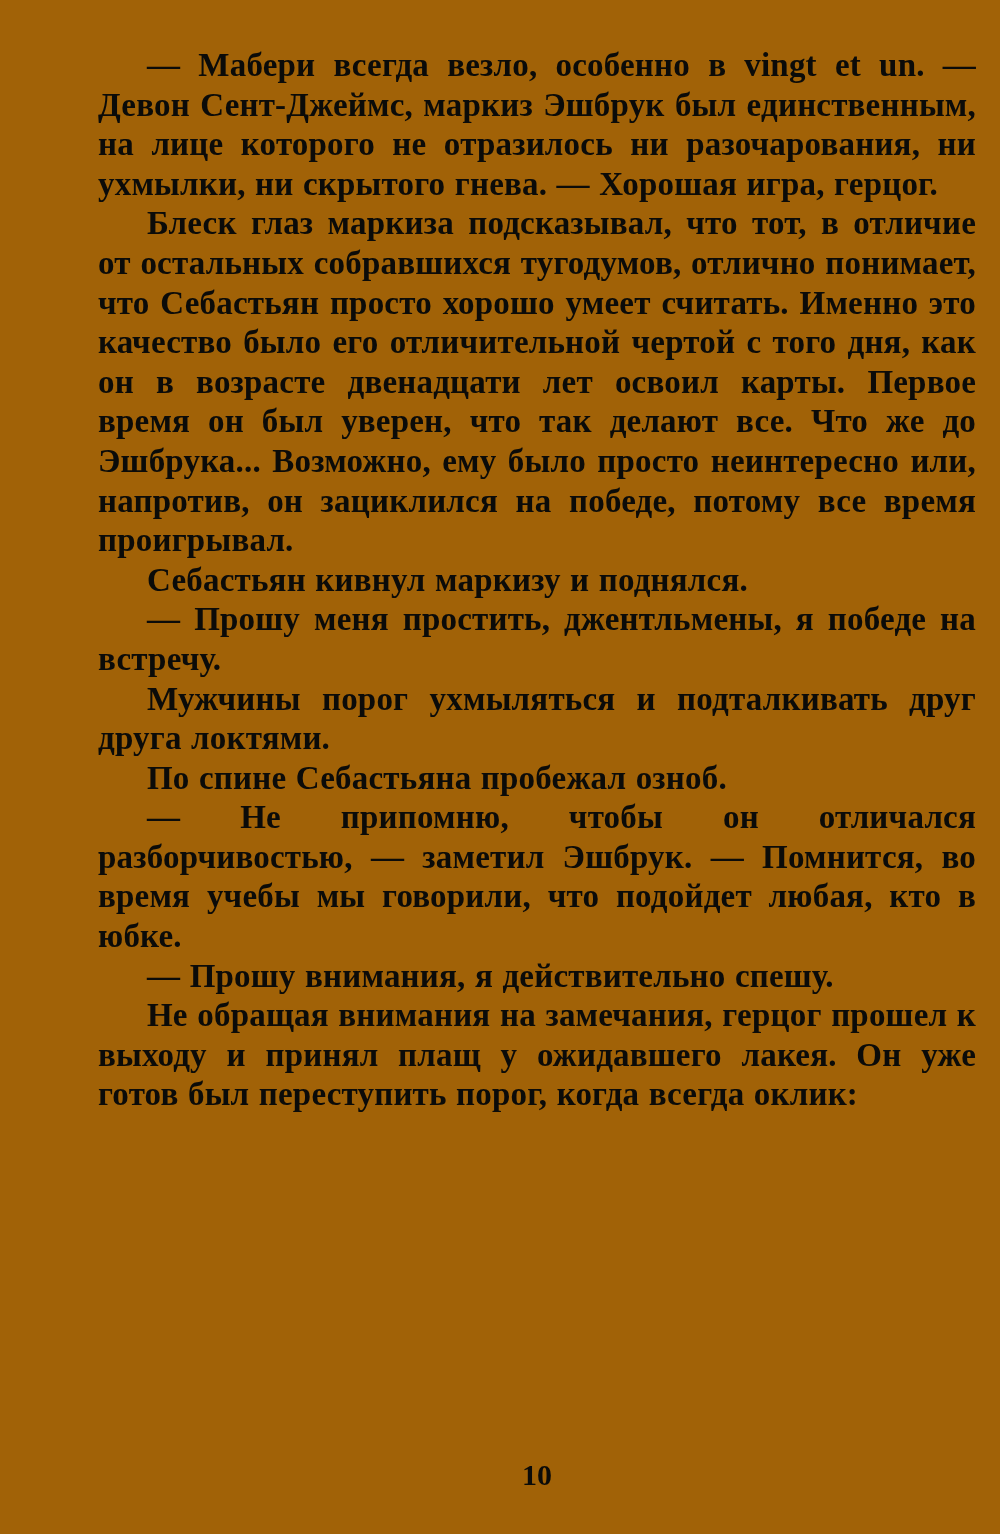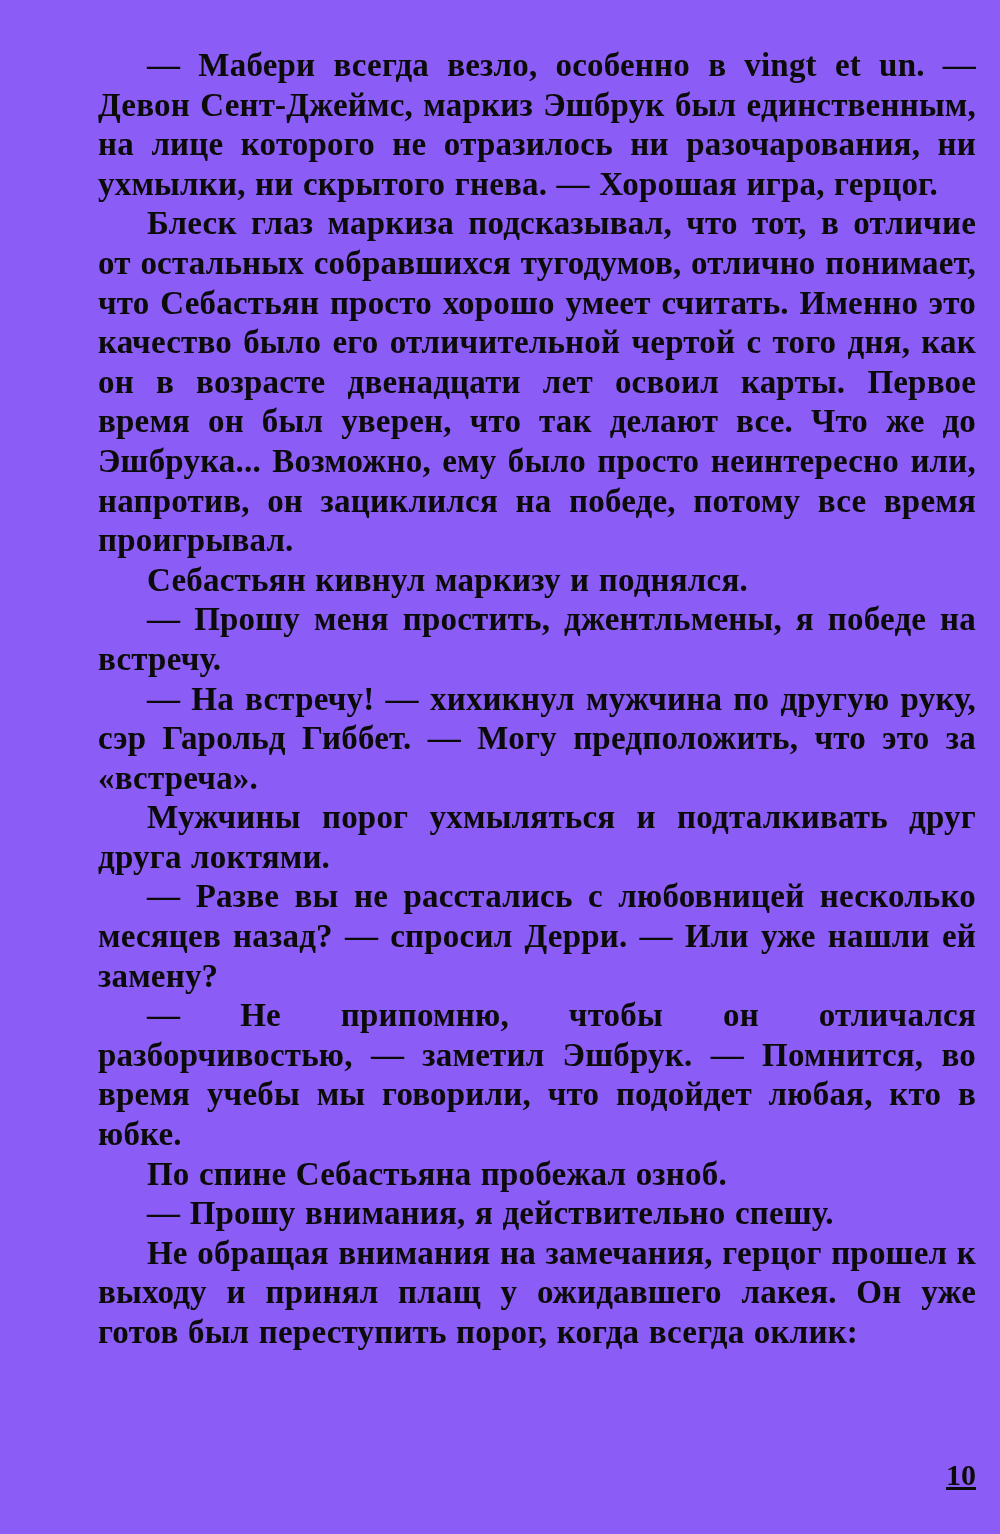--- a/index.html
+++ b/index.html
@@ -9,21 +9,21 @@
   }
   body {
     width: 1000px;
     height: 1534px;
     overflow: hidden;
   }
   .book-page {
     position: relative;
     width: 1000px;
     height: 1534px;
-    background: #8b5cf6;
+    background: #a16207;
     color: #0b0b09;
     font-family: "Liberation Serif", "DejaVu Serif", serif;
   }
   .text-block {
     position: absolute;
     top: 46px;
     left: 98px;
     width: 878px;
     font-size: 33px;
     line-height: 39.6px;
@@ -35,38 +35,35 @@
   .para {
     margin: 0;
     padding: 0;
     text-indent: 49px;
   }
   .folio {
     position: absolute;
     top: 1458px;
     left: 98px;
     width: 878px;
-    text-align: right;
+    text-align: center;
     font-size: 30px;
     font-weight: 700;
     color: #0b0b09;
-    text-decoration: underline;
   }
 </style>
 </head>
 <body>
 
 <div class="book-page">
   <div class="text-block">
     <p class="para">— Мабери всегда везло, особенно в vingt et un. — Девон Сент-Джеймс, маркиз Эшбрук был единственным, на лице которого не отразилось ни разочарования, ни ухмылки, ни скрытого гнева. — Хорошая игра, герцог.</p>
     <p class="para">Блеск глаз маркиза подсказывал, что тот, в отличие от остальных собравшихся тугодумов, отлично понимает, что Себастьян просто хорошо умеет считать. Именно это качество было его отличительной чертой с того дня, как он в возрасте двенадцати лет освоил карты. Первое время он был уверен, что так делают все. Что же до Эшбрука... Возможно, ему было просто неинтересно или, напротив, он зациклился на победе, потому все время проигрывал.</p>
     <p class="para">Себастьян кивнул маркизу и поднялся.</p>
     <p class="para">— Прошу меня простить, джентльмены, я победе на встречу.</p>
-    <p class="para">— На встречу! — хихикнул мужчина по другую руку, сэр Гарольд Гиббет. — Могу предположить, что это за «встреча».</p>
     <p class="para">Мужчины порог ухмыляться и подталкивать друг друга локтями.</p>
-    <p class="para">— Разве вы не расстались с любовницей несколько месяцев назад? — спросил Дерри. — Или уже нашли ей замену?</p>
+    <p class="para">По спине Себастьяна пробежал озноб.</p>
     <p class="para">— Не припомню, чтобы он отличался разборчивостью, — заметил Эшбрук. — Помнится, во время учебы мы говорили, что подойдет любая, кто в юбке.</p>
-    <p class="para">По спине Себастьяна пробежал озноб.</p>
     <p class="para">— Прошу внимания, я действительно спешу.</p>
     <p class="para">Не обращая внимания на замечания, герцог прошел к выходу и принял плащ у ожидавшего лакея. Он уже готов был переступить порог, когда всегда оклик:</p>
   </div>
   <div class="folio">10</div>
 </div>
 
 </body></html>

